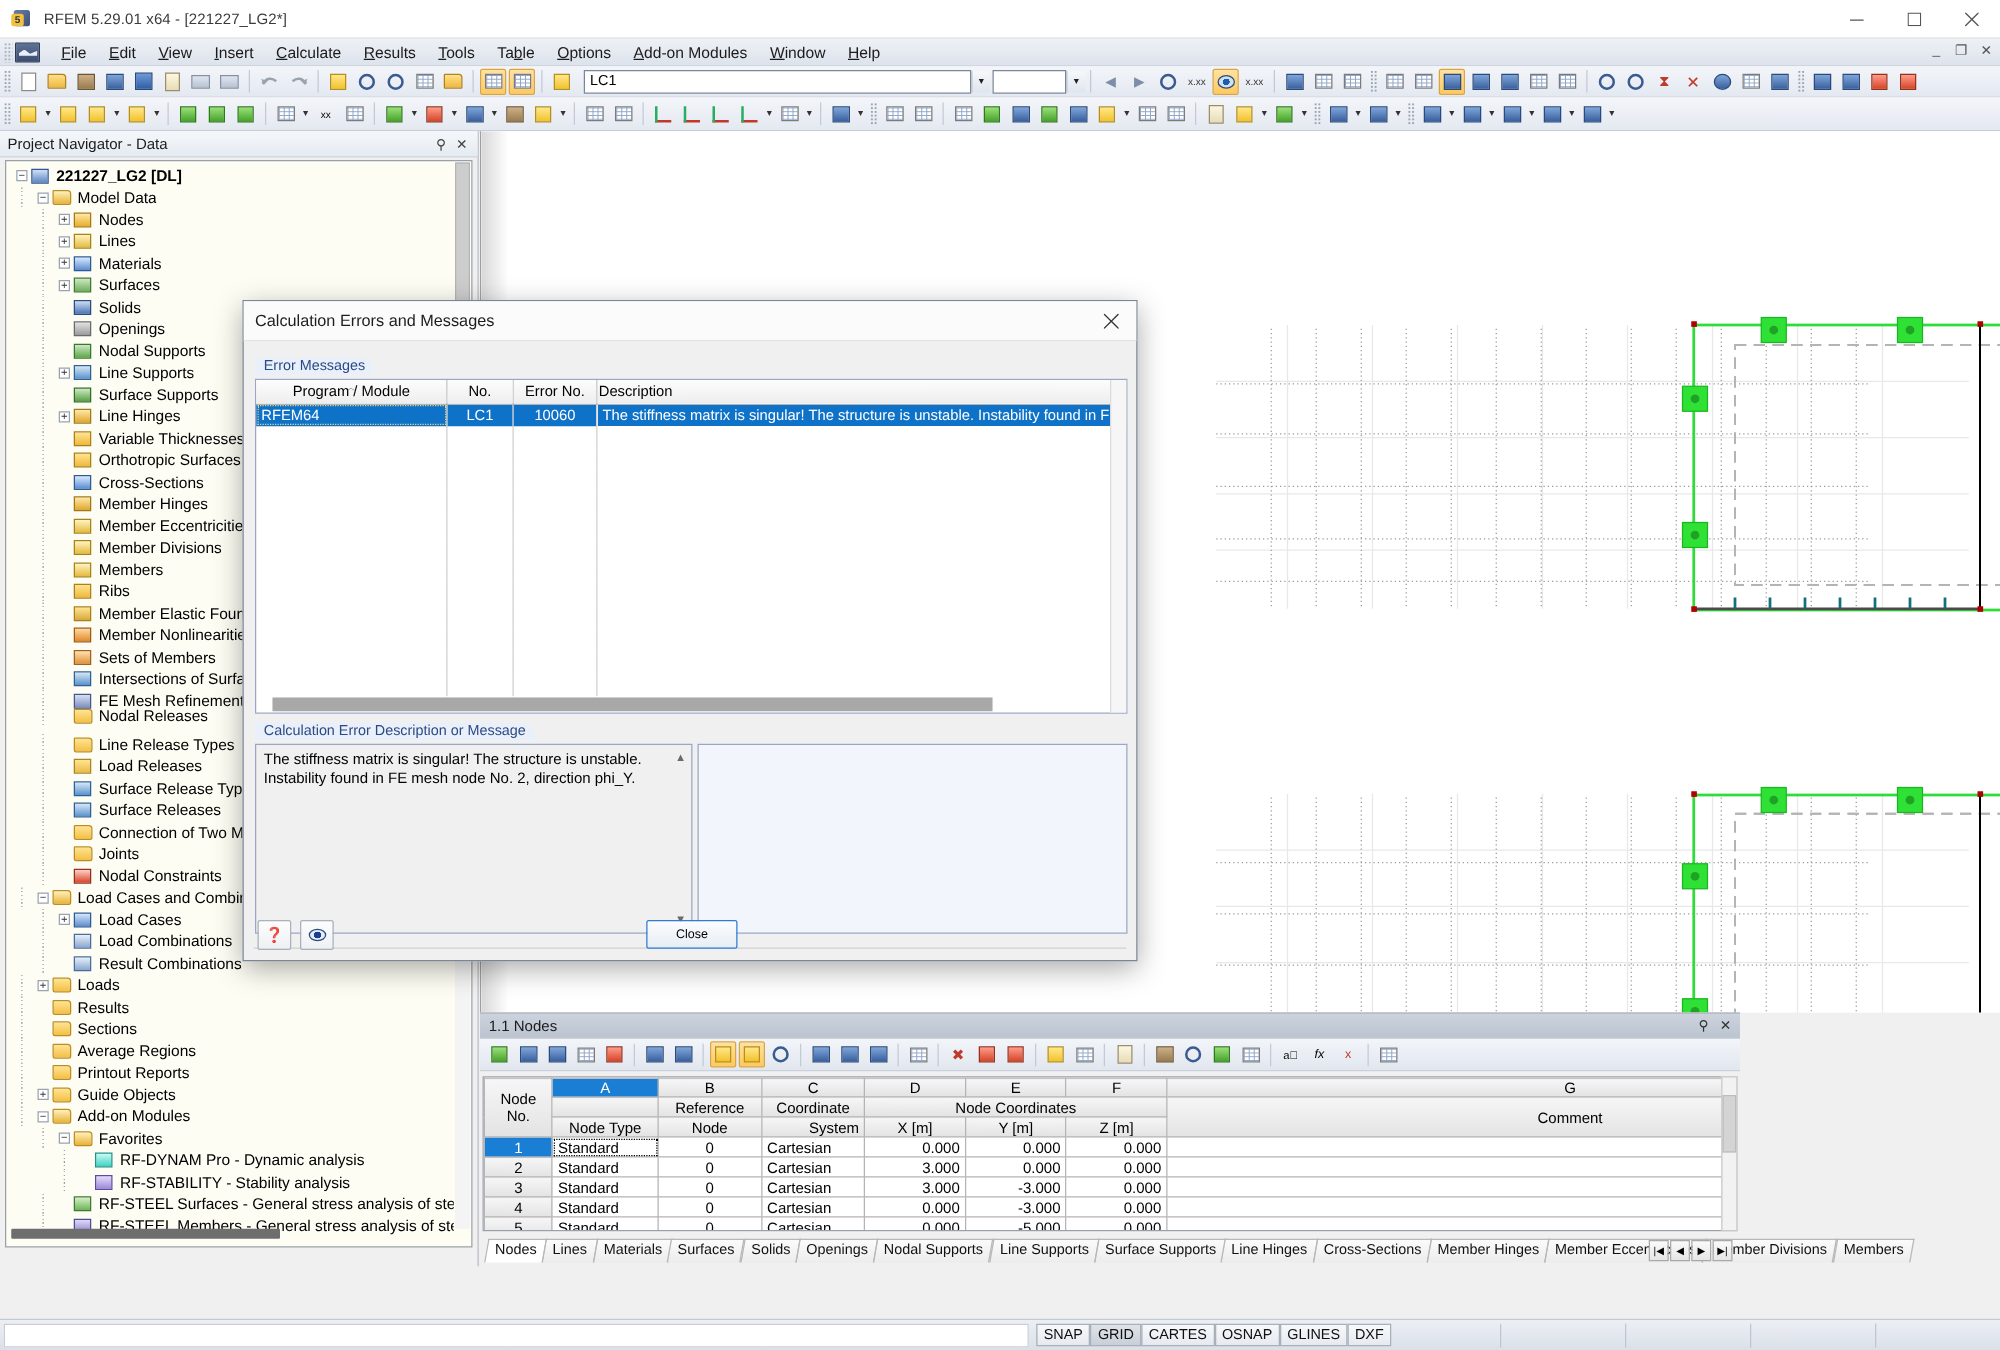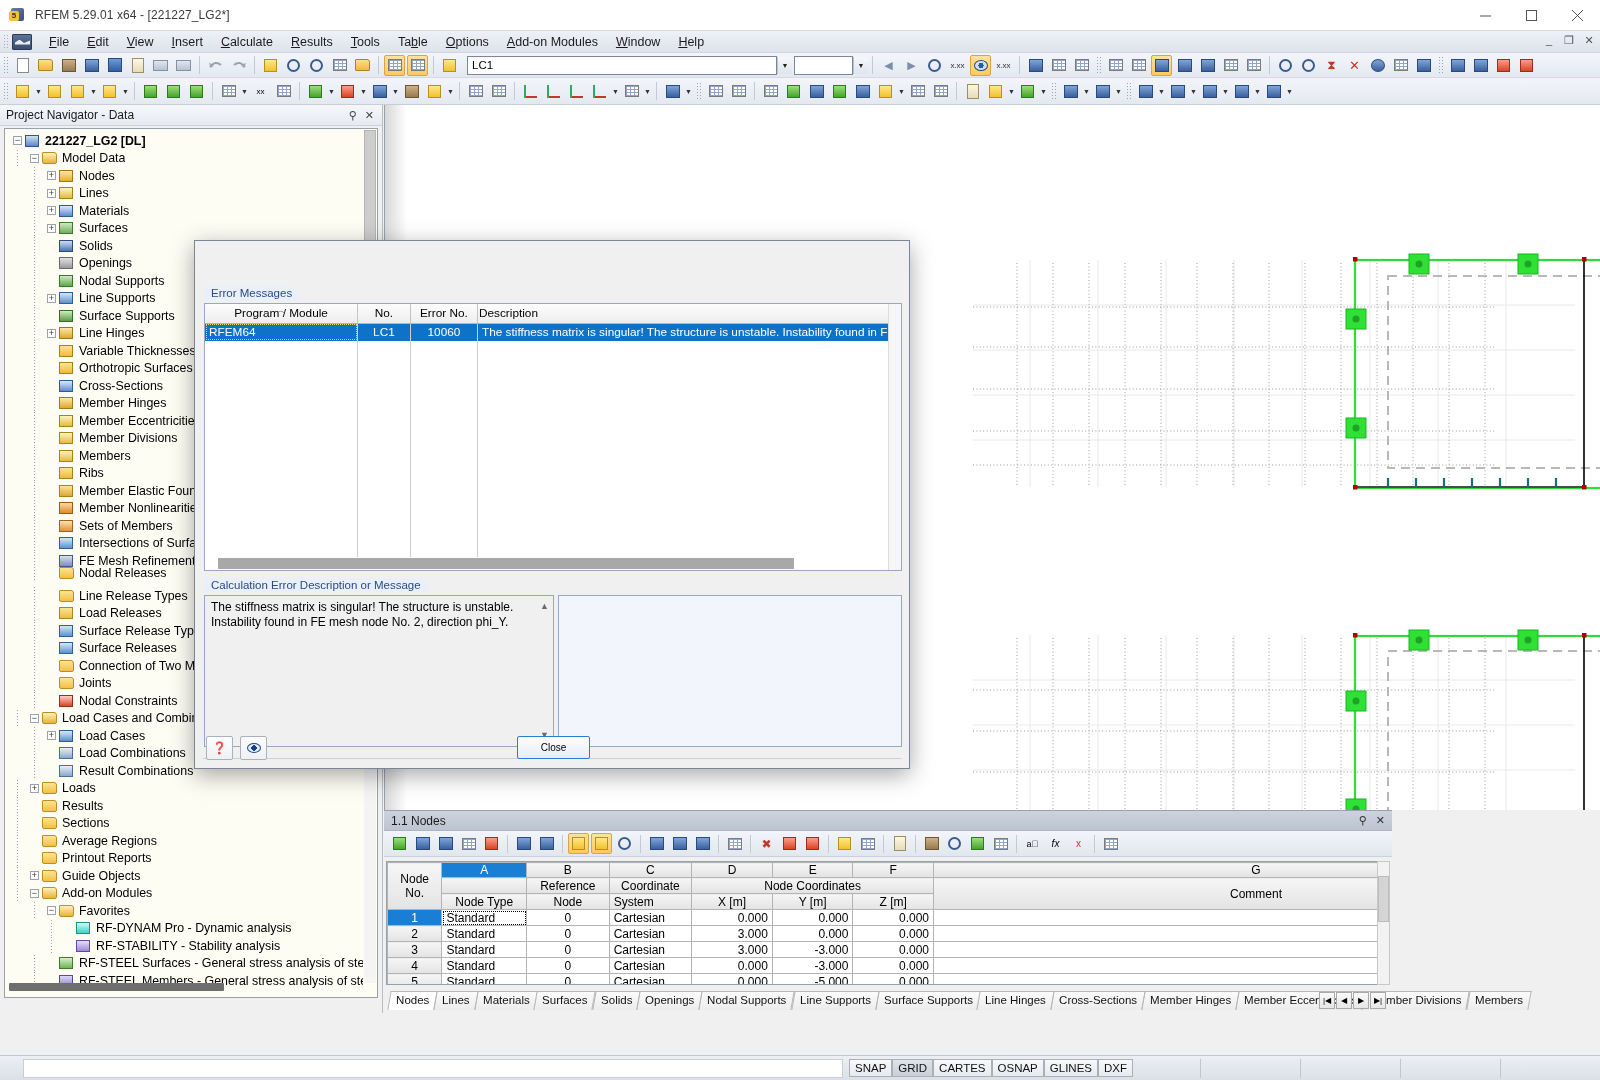--- a/index.html
+++ b/index.html
@@ -218,21 +218,21 @@
   .tp-tab.sel { background:#fff; }
   .tp-navbtns { position:absolute; right:6px; bottom:23px; display:flex; gap:1px;}
   .tp-navbtn { width:16px; height:17px; background:linear-gradient(#fafafa,#e6e6e6);
     border:1px solid #a9a9a9; font-size:8px; display:flex;align-items:center;justify-content:center;}
 
   
   .statusbar {
     position:absolute; left:0; bottom:0; width:1600px; height:25px;
     background: linear-gradient(#eceff4,#dbe0e8);
     border-top:1px solid #c4cad4;
-    display:flex; align-items:center;padding-left:20px;
+    display:flex; align-items:center;
   }
   .sb-left { width:820px; height:19px; margin-left:3px; background:#fff; border:1px solid #c9ced6; }
   .sb-toggles { display:flex; gap:0px; margin-left:6px;}
   .sb-tog { font-size:11.5px; padding: 2px 5px; border:1px solid #a9b0ba; background:linear-gradient(#f7f9fb,#e6eaf0); color:#111;}
   .sb-tog.on { background: linear-gradient(#dfe3e9,#c9cfd8); }
   .sb-cells{ display:flex; margin-left:auto; }
   .sb-cell { width:100px; height:19px; border-left:1px solid #c0c6d0; }
 
   
   .dialog {
@@ -1443,21 +1443,21 @@
           <tr>
             <th></th>
             <th class="ctr" style="text-align:center">Reference</th>
             <th class="ctr" style="text-align:center">Coordinate</th>
             <th colspan="3" class="ctr" style="text-align:center">Node Coordinates</th>
             <th rowspan="2" class="ctr" style="text-align:center;vertical-align:middle">Comment</th>
           </tr>
           <tr>
             <th class="ctr" style="text-align:center">Node Type</th>
             <th class="ctr" style="text-align:center">Node</th>
-            <th class="ctr" style="text-align:left">System</th>
+            <th class="ctr" style="text-align:right">System</th>
             <th class="ctr" style="text-align:center">X [m]</th>
             <th class="ctr" style="text-align:center">Y [m]</th>
             <th class="ctr" style="text-align:center">Z [m]</th>
           </tr>
         </thead>
         <tbody id="nodes-body">
             <tr>
               <td class="rownum sel">1</td>
               <td class=" cell-active">Standard</td>
               <td class="ctr">0</td>
@@ -1581,20 +1581,29 @@
       </div>
     <div class="sb-cells">
       <div class="sb-cell"></div>
       <div class="sb-cell"></div>
       <div class="sb-cell"></div>
       <div class="sb-cell"></div>
     </div>
   </div>
 
   <div class="dialog">
+    <div class="dlg-title">
+      <span>Calculation Errors and Messages</span>
+      <div class="dlg-close">
+        <svg width="12" height="12">
+            <line x1="0" y1="0" x2="12" y2="12" stroke="#333"></line>
+            <line x1="12" y1="0" x2="0" y2="12" stroke="#333"></line>
+          </svg>
+      </div>
+    </div>
 
     <div class="group" style="left:9px; top:45px; width:698px; height:285px;">
       <div class="group-label">Error Messages</div>
       <div class="group-box" style="top:17px; width:698px; height:268px; background:#ffffff;">
         <table class="errtbl">
           <colgroup>
               <col style="width:150px">
               <col style="width:52px">
               <col style="width:66px">
               <col style="width:416px">

